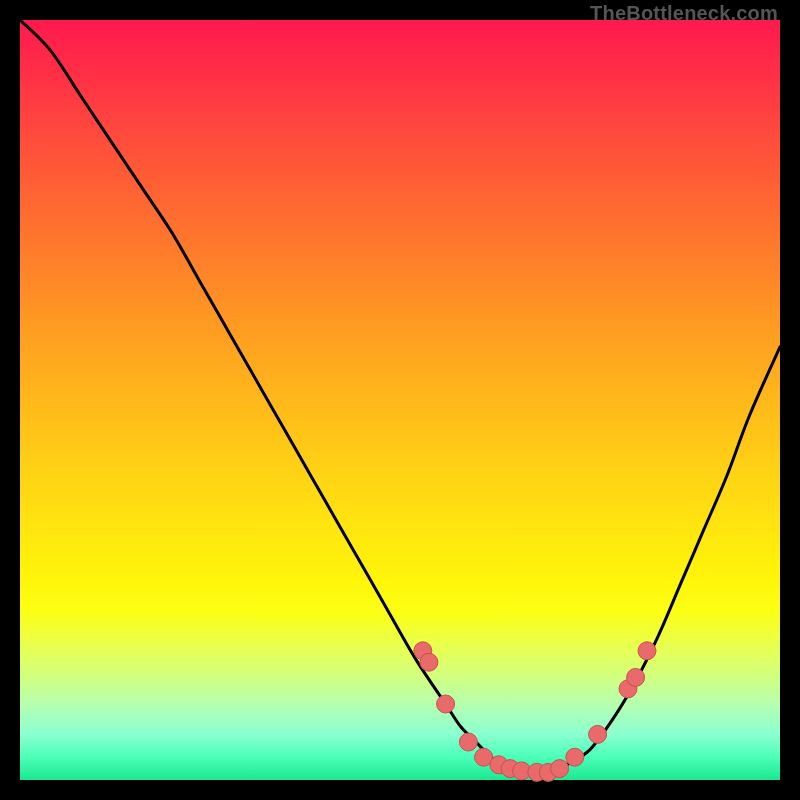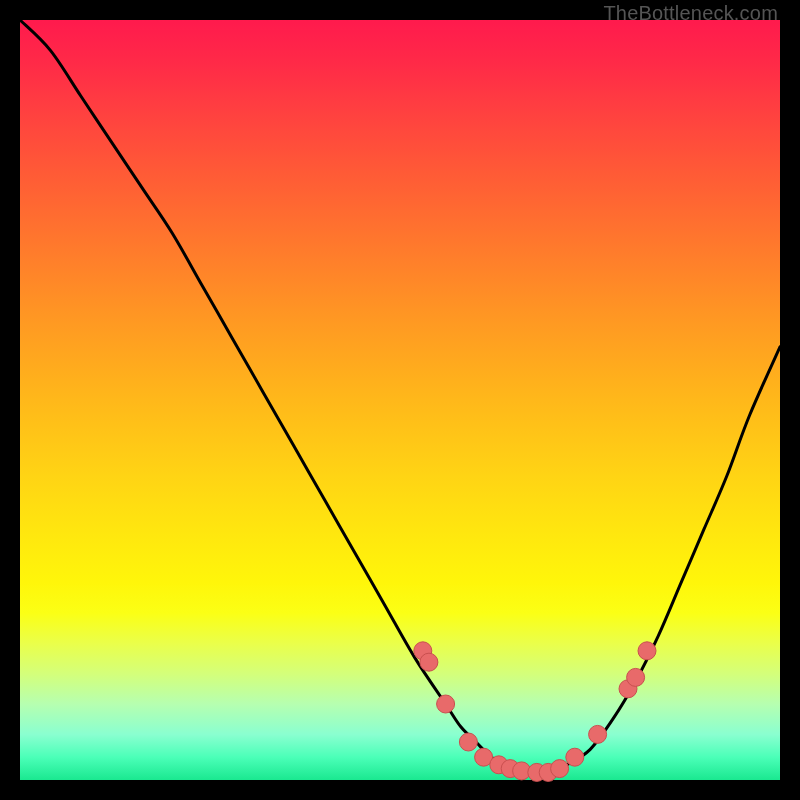--- a/index.html
+++ b/index.html
@@ -43,21 +43,21 @@
       #4bffb8 97%,
       #1ae890 100%
     );
   }
   .watermark {
     position: absolute;
     top: 2px;
     right: 22px;
     font-family: Arial, Helvetica, sans-serif;
     font-size: 20px;
-    font-weight: 400;
+    font-weight: 700;
     color: #555;
     letter-spacing: 0.2px;
     user-select: none;
   }
   svg.curve {
     position: absolute;
     left: 0;
     top: 0;
     width: 760px;
     height: 760px;

